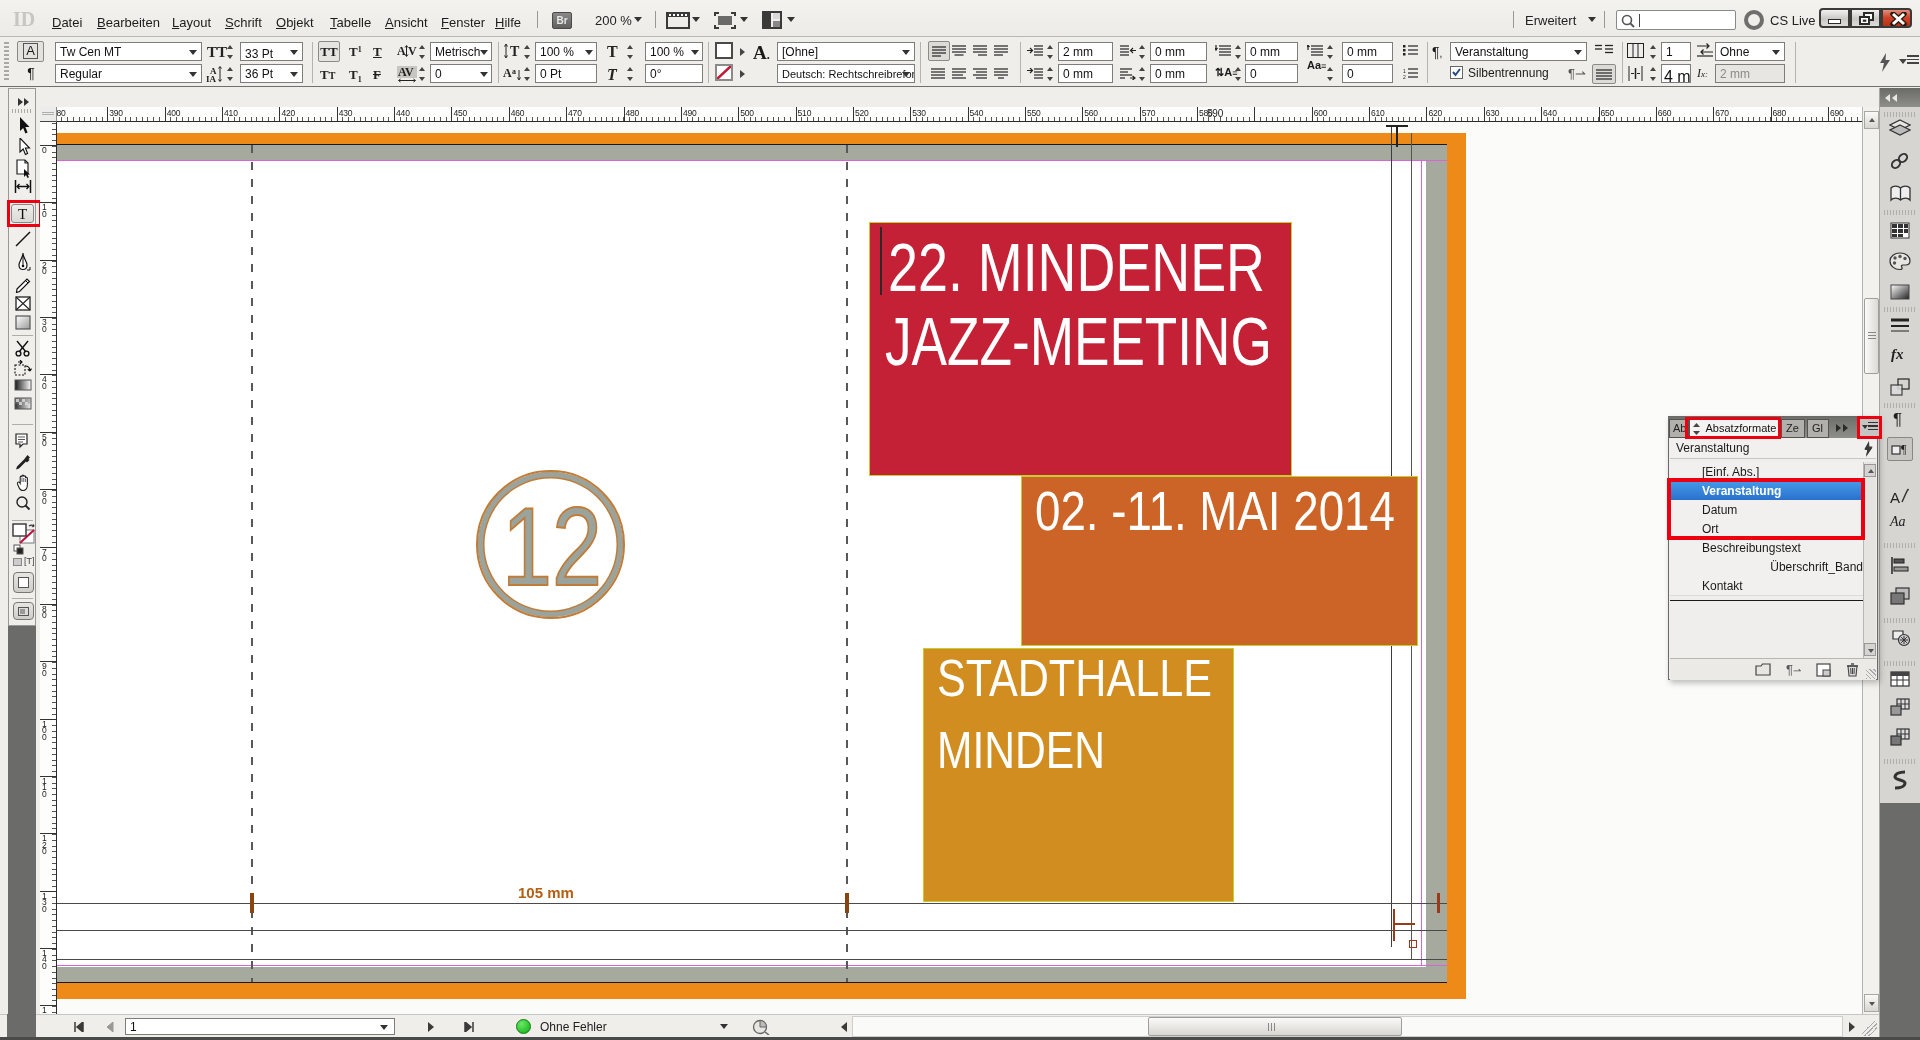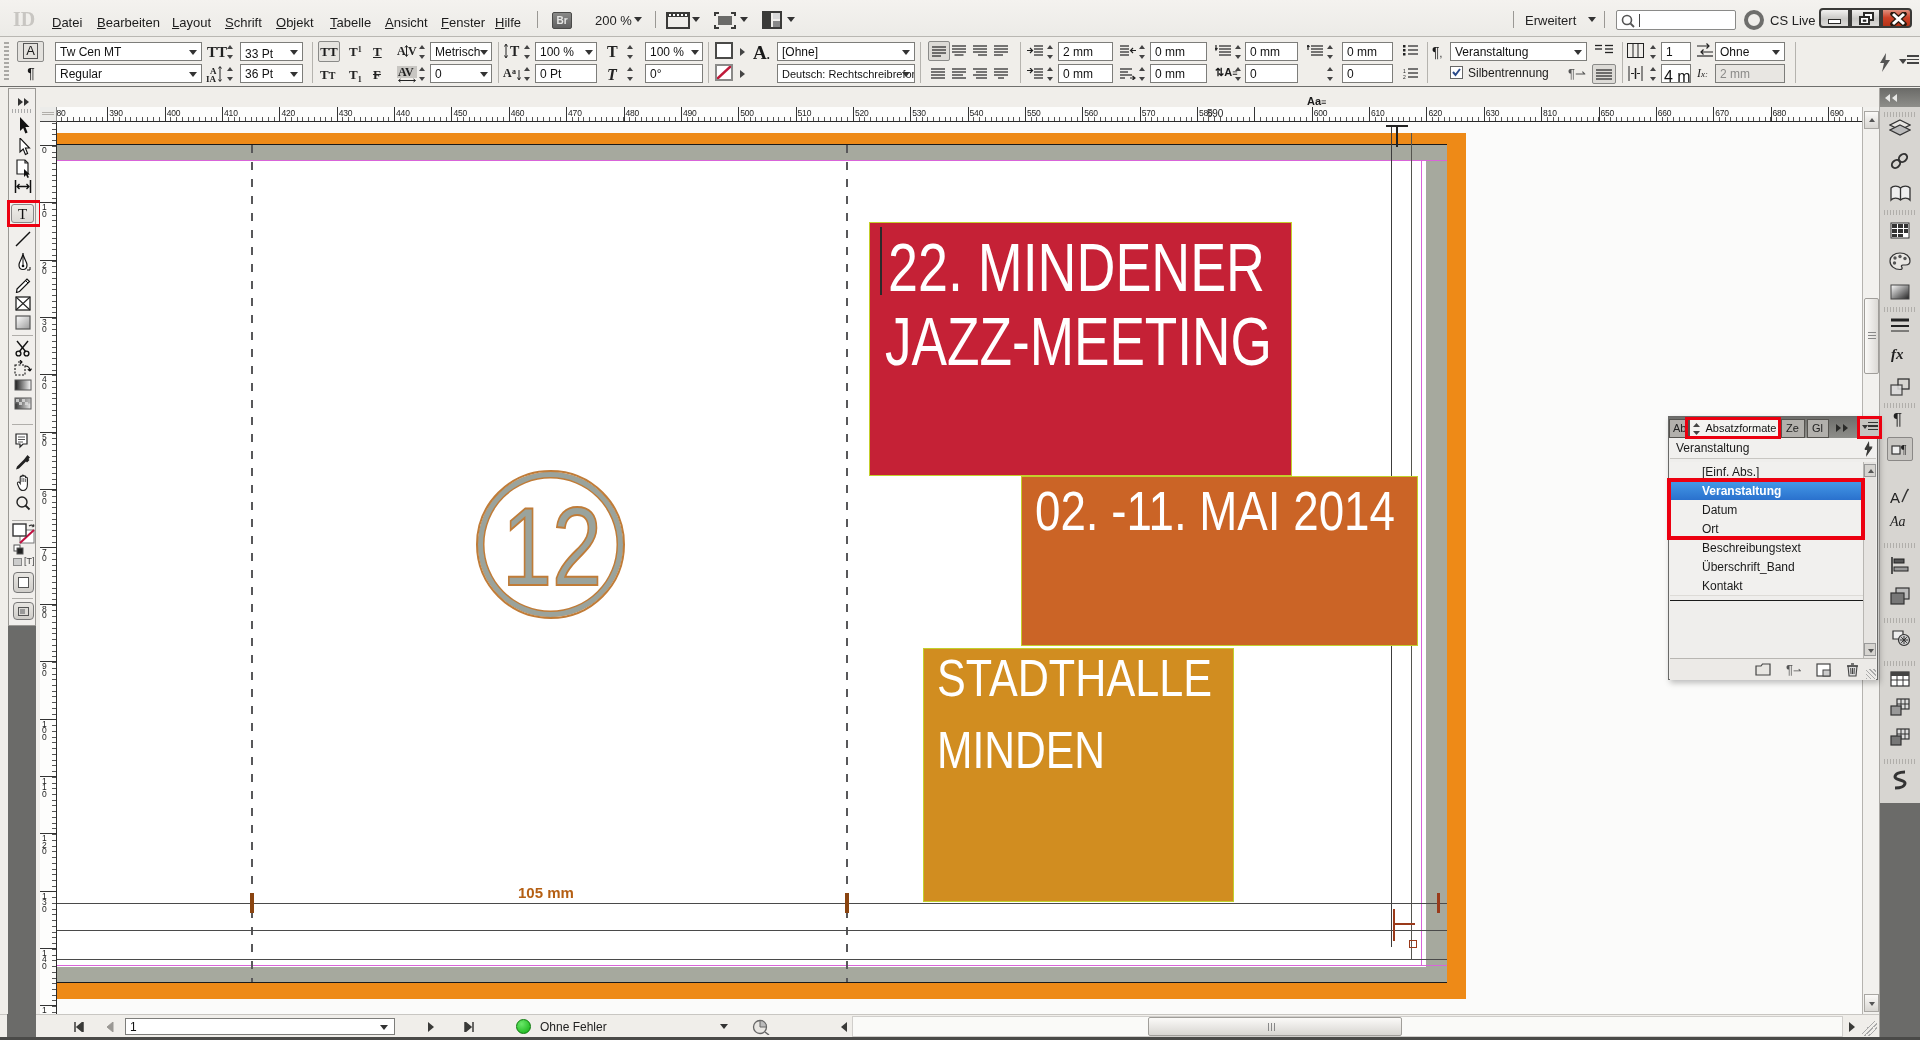--- a/index.html
+++ b/index.html
@@ -292,21 +292,21 @@
           <g stroke="#222" stroke-width="1.2">
             <line x1="4" y1="1" x2="16" y2="1"></line>
             <line x1="4" y1="4" x2="16" y2="4"></line>
             <line x1="4" y1="7" x2="16" y2="7"></line>
             <line x1="4" y1="10" x2="16" y2="10"></line>
             <path d="M1 5 L1 0 M0 2 L1 0 L2.5 2" fill="none"></path>
           </g>
         </svg></div>
   <div class="spin" style="left:1325px;top:4px;"></div>
   <div class="fld" style="left:1342px;top:4px;width:51px;height:19px;padding:2px 4px;">0 mm</div>
-  <div class="abs" style="left:1307px;top:21px;font-size:11px;font-weight:bold;margin-top:36px;">Aa<span style="font-size:9px;">≡</span></div>
+  <div class="abs" style="left:1307px;top:21px;font-size:11px;font-weight:bold;">Aa<span style="font-size:9px;">≡</span></div>
   <div class="spin" style="left:1325px;top:26px;"></div>
   <div class="fld" style="left:1342px;top:26px;width:51px;height:19px;padding:2px 4px;">0</div>
   <div class="abs" style="left:1403px;top:7px;"><svg width="15" height="12">
           <g stroke="#222" stroke-width="1.2">
             <line x1="5" y1="1" x2="15" y2="1"></line>
             <line x1="5" y1="5" x2="15" y2="5"></line>
             <line x1="5" y1="9" x2="15" y2="9"></line>
           </g>
           <g fill="#222">
             <rect x="0" y="0" width="2.5" height="2.5"></rect>
@@ -578,21 +578,21 @@
 <div class="abs" style="left:1150px;top:0.5px;font-size:10px;color:#222;letter-spacing:-0.2px;">590</div>
 <div class="abs" style="left:1254.7px;top:0;width:1px;height:15px;background:#333;"></div>
 <div class="abs" style="left:1256.7px;top:0.5px;font-size:8.5px;color:#222;letter-spacing:-0.2px;">600</div>
 <div class="abs" style="left:1312.0px;top:0;width:1px;height:15px;background:#333;"></div>
 <div class="abs" style="left:1314.0px;top:0.5px;font-size:8.5px;color:#222;letter-spacing:-0.2px;">610</div>
 <div class="abs" style="left:1369.4px;top:0;width:1px;height:15px;background:#333;"></div>
 <div class="abs" style="left:1371.4px;top:0.5px;font-size:8.5px;color:#222;letter-spacing:-0.2px;">620</div>
 <div class="abs" style="left:1426.8px;top:0;width:1px;height:15px;background:#333;"></div>
 <div class="abs" style="left:1428.8px;top:0.5px;font-size:8.5px;color:#222;letter-spacing:-0.2px;">630</div>
 <div class="abs" style="left:1484.1px;top:0;width:1px;height:15px;background:#333;"></div>
-<div class="abs" style="left:1486.1px;top:0.5px;font-size:8.5px;color:#222;letter-spacing:-0.2px;">810</div>
+<div class="abs" style="left:1486.1px;top:0.5px;font-size:8.5px;color:#222;letter-spacing:-0.2px;">640</div>
 <div class="abs" style="left:1541.5px;top:0;width:1px;height:15px;background:#333;"></div>
 <div class="abs" style="left:1543.5px;top:0.5px;font-size:8.5px;color:#222;letter-spacing:-0.2px;">650</div>
 <div class="abs" style="left:1598.8px;top:0;width:1px;height:15px;background:#333;"></div>
 <div class="abs" style="left:1600.8px;top:0.5px;font-size:8.5px;color:#222;letter-spacing:-0.2px;">660</div>
 <div class="abs" style="left:1656.2px;top:0;width:1px;height:15px;background:#333;"></div>
 <div class="abs" style="left:1658.2px;top:0.5px;font-size:8.5px;color:#222;letter-spacing:-0.2px;">670</div>
 <div class="abs" style="left:1713.5px;top:0;width:1px;height:15px;background:#333;"></div>
 <div class="abs" style="left:1715.5px;top:0.5px;font-size:8.5px;color:#222;letter-spacing:-0.2px;">680</div>
 <div class="abs" style="left:1770.9px;top:0;width:1px;height:15px;background:#333;"></div>
 <div class="abs" style="left:1772.9px;top:0.5px;font-size:8.5px;color:#222;letter-spacing:-0.2px;">690</div>
@@ -873,21 +873,21 @@
   </div>
   <div class="abs" style="left:1px;top:21px;width:206px;height:21px;background:#f1f0ee;border-bottom:1px solid #c8c6c2;font-size:12px;color:#1a1a1a;padding:3px 0 0 6px;">Veranstaltung</div>
   <svg class="abs" style="left:194px;top:24px;" width="11" height="15" viewBox="0 0 11 15">
         <path d="M6 0 L1.5 8 L4.5 8 L3 15 L9.5 5.5 L6.2 5.5 Z" fill="#3a3a38"></path>
       </svg>
   <div class="prow" style="top:45px;left:1px;width:193px;padding:3px 0 0 32px;position:absolute;">[Einf. Abs.]</div>
   <div class="prow" style="top:64px;left:1px;width:193px;padding:3px 0 0 32px;background:linear-gradient(#459ae8,#2a71cd);color:#fff;font-weight:bold;">Veranstaltung</div>
   <div class="prow" style="top:83px;left:1px;width:193px;padding:3px 0 0 32px;">Datum</div>
   <div class="prow" style="top:102px;left:1px;width:193px;padding:3px 0 0 32px;">Ort</div>
   <div class="prow" style="top:121px;left:1px;width:193px;padding:3px 0 0 32px;">Beschreibungstext</div>
-  <div class="prow" style="top:140px;left:1px;width:193px;padding:3px 0 0 32px;">Überschrift_Band</div>
+  <div class="prow" style="top:140px;left:1px;width:193px;padding:3px 0 0 32px;text-align:right;">Überschrift_Band</div>
   <div class="prow" style="top:159px;left:1px;width:193px;padding:3px 0 0 32px;">Kontakt</div>
   <div class="abs" style="left:1px;top:183px;width:193px;height:1px;background:#1a1a1a;"></div>
   <div class="abs" style="left:194px;top:45px;width:13px;height:196px;background:#e6e4e1;border-left:1px solid #b8b6b2;">
     <div class="abs" style="left:0px;top:2px;width:12px;height:13px;background:#d6d4d0;border:1px solid #999;">
           <div class="tri-u" style="left:2.5px;top:4px;border-bottom-color:#555;"></div>
         </div>
     <div class="abs" style="left:0px;top:181px;width:12px;height:13px;background:#d6d4d0;border:1px solid #999;">
           <div class="tri-dn" style="left:2.5px;top:4.5px;border-top-color:#555;"></div>
         </div>
   </div>

